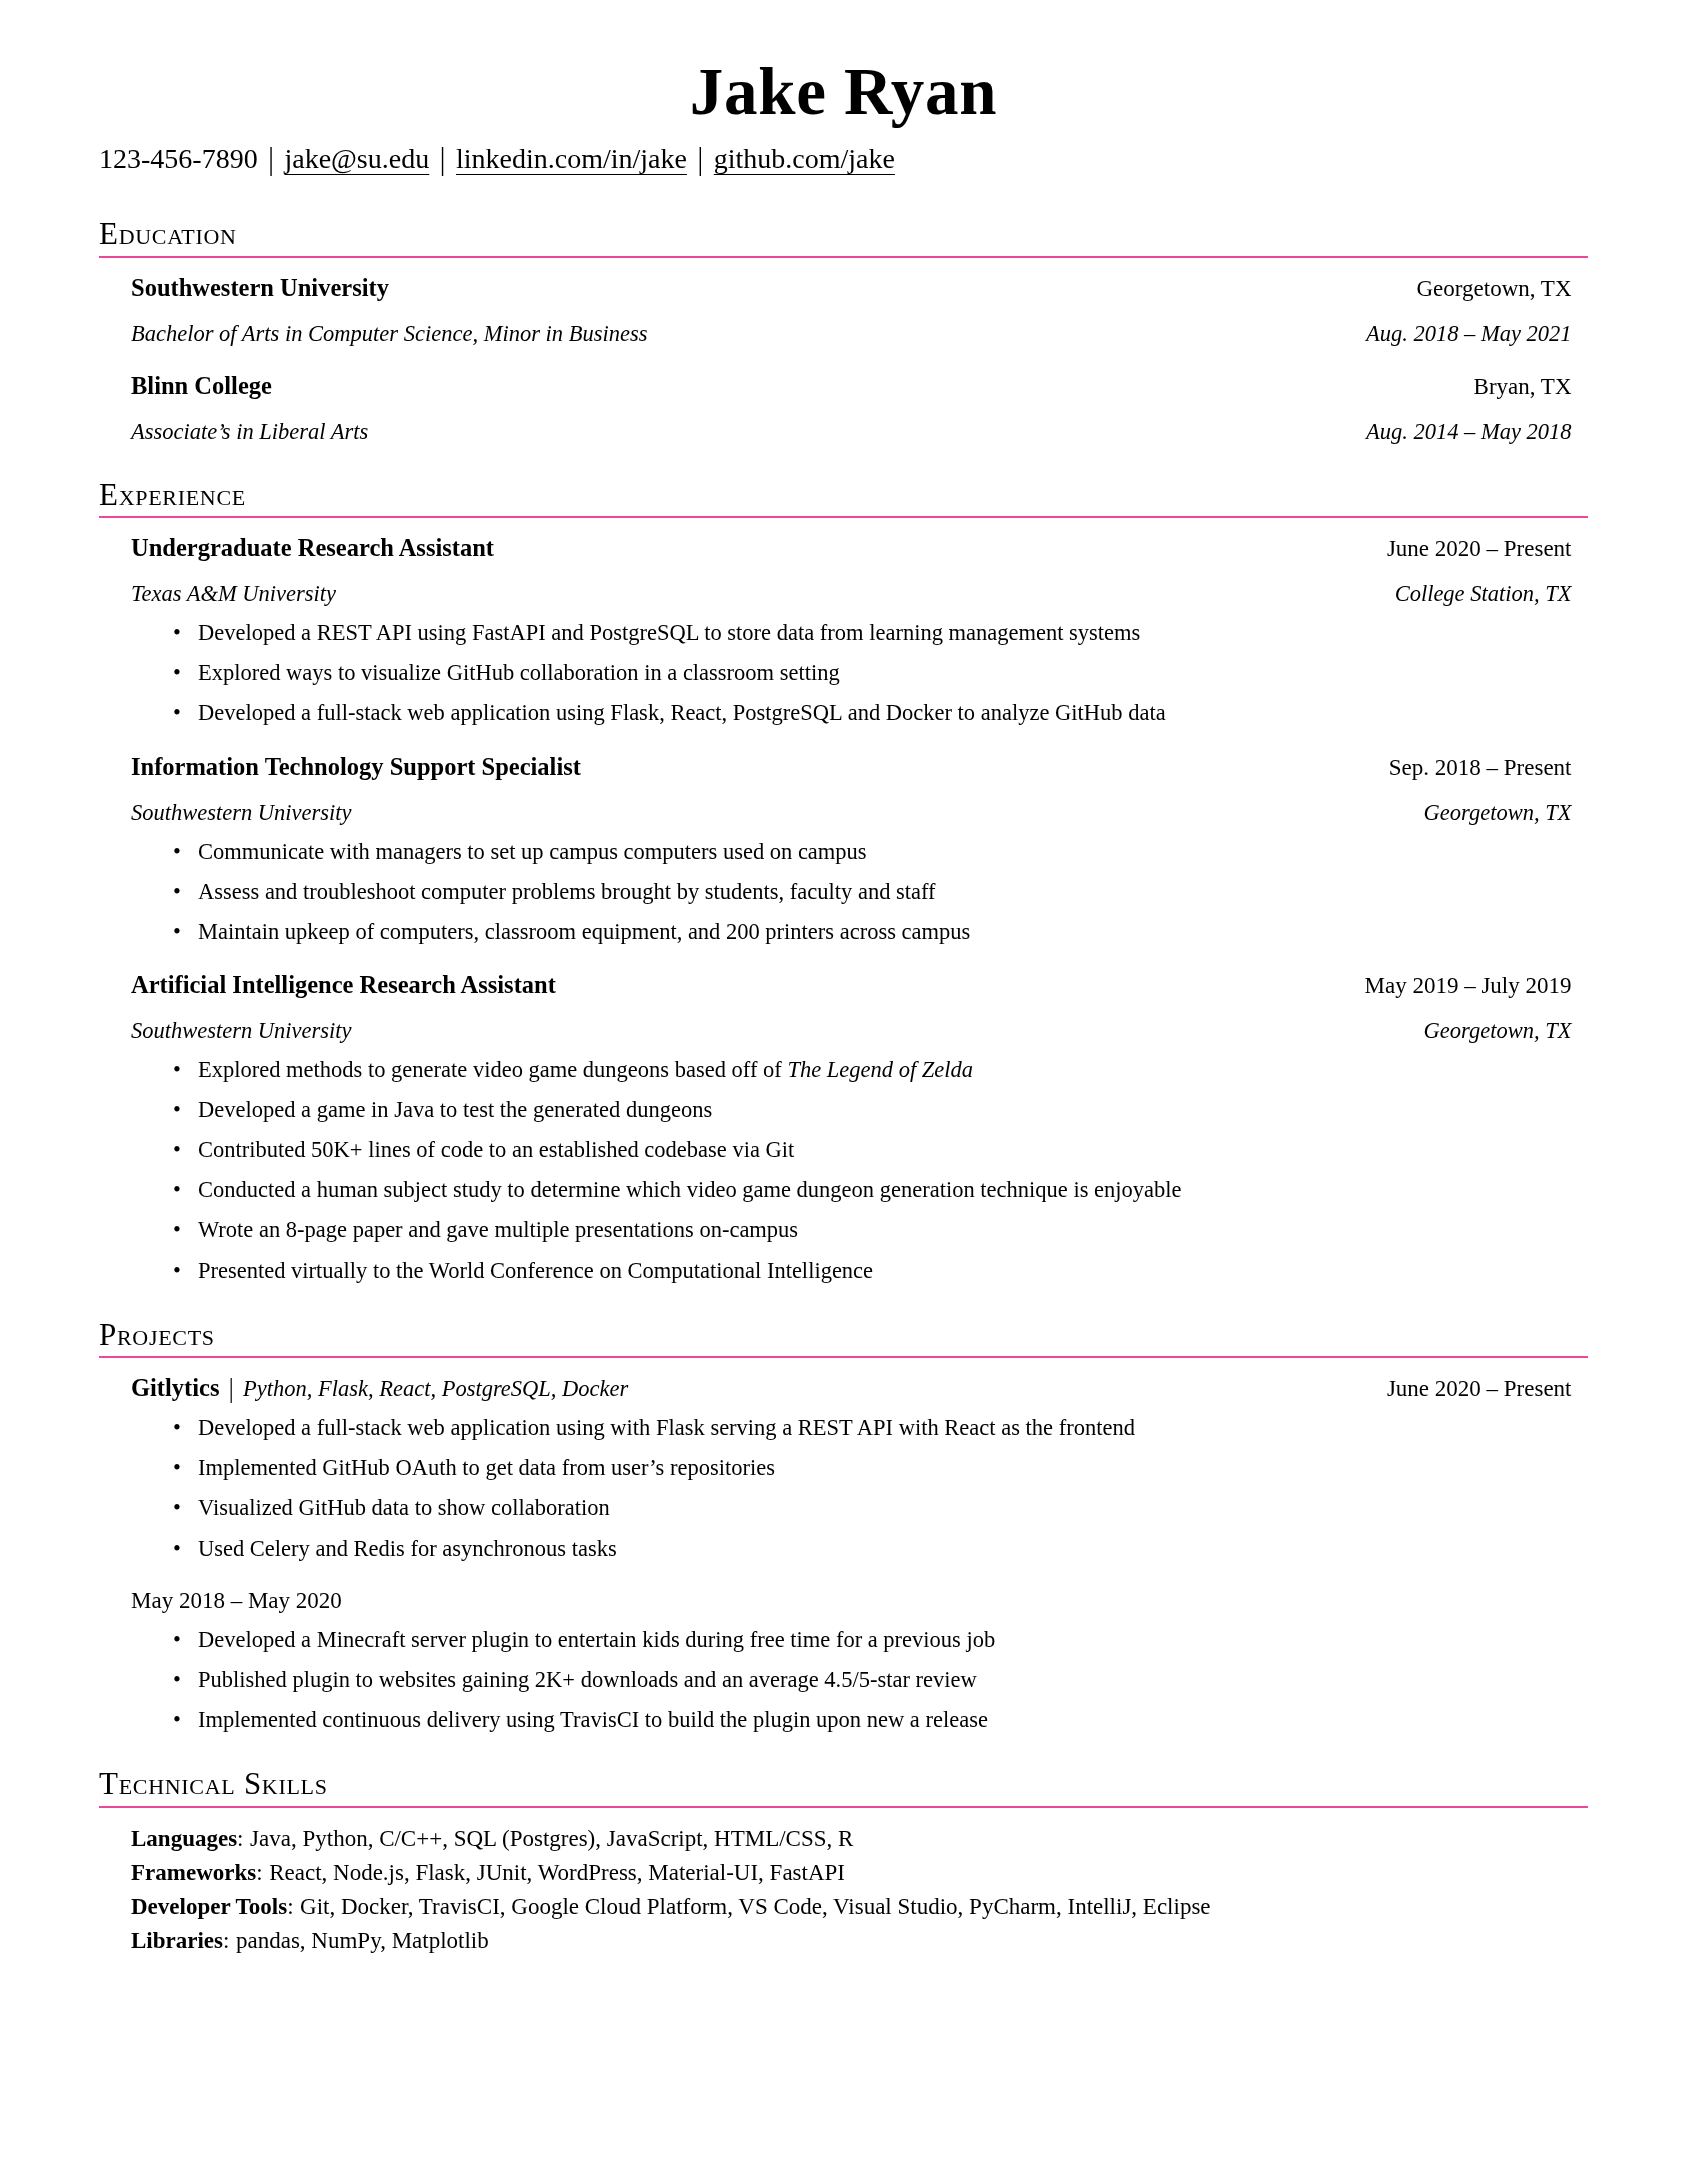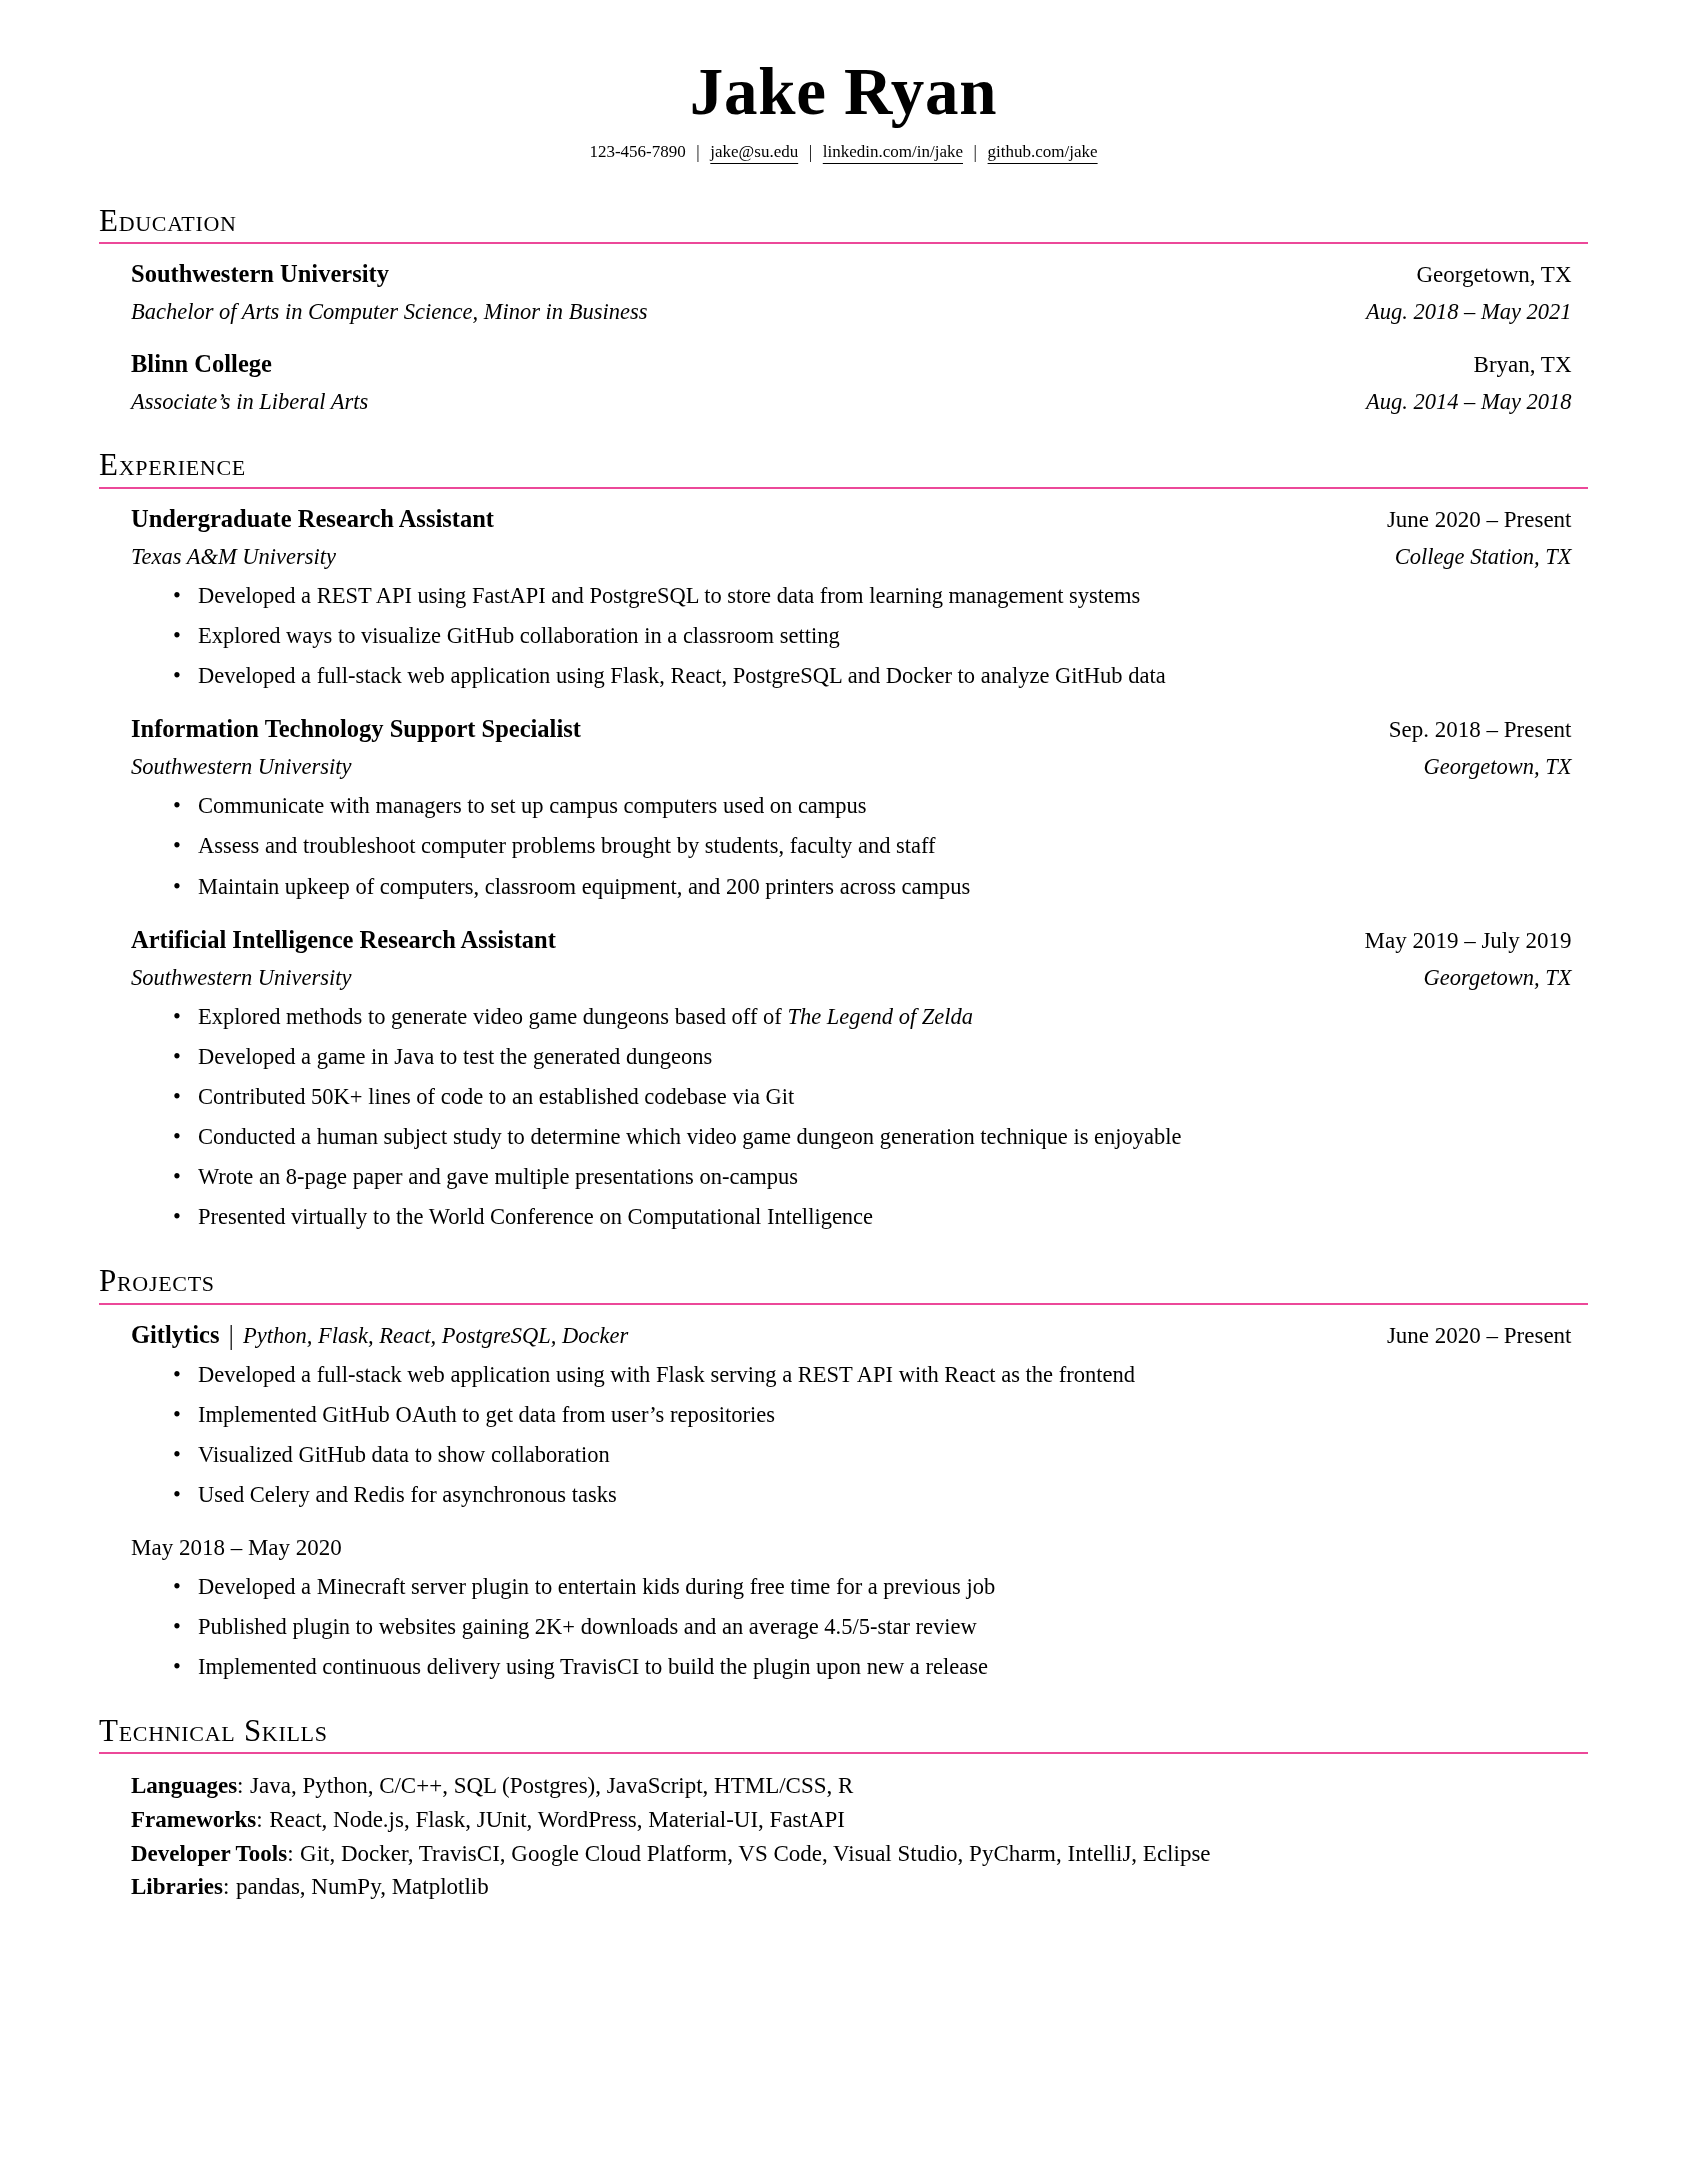--- a/index.html
+++ b/index.html
@@ -23,22 +23,22 @@
 
   
   .name {
     text-align: center;
     font-size: 67px;
     font-weight: 700;
     line-height: 1.05;
     letter-spacing: 0.7px;
   }
   .contact {
-    text-align: center;
-    font-size: 17px;
+    text-align: left;
+    font-size: 28px;
     margin-top: 16px;
     line-height: 1.2;
   }
   .contact .sep {
     display: inline-block;
     margin: 0 10.6px;
     transform: scaleY(1.15);
   }
   .contact a.link {
     color: inherit;
@@ -72,21 +72,21 @@
     align-items: baseline;
   }
   .row1 .title { font-size: 24.5px; font-weight: 700; }
   .row1 .right1 { font-size: 23px; }
   .row2 {
     display: flex;
     justify-content: space-between;
     align-items: center;
     font-style: italic;
     font-size: 22.5px;
-    margin-top: 11px;
+    margin-top: 19px;
   }
 
   .proj-head .psep {
     font-weight: 400;
     display: inline-block;
     margin: 0 9.3px;
     transform: scaleY(1.1);
   }
   .proj-head .tech { font-style: italic; font-weight: 400; font-size: 22.5px; }
 

